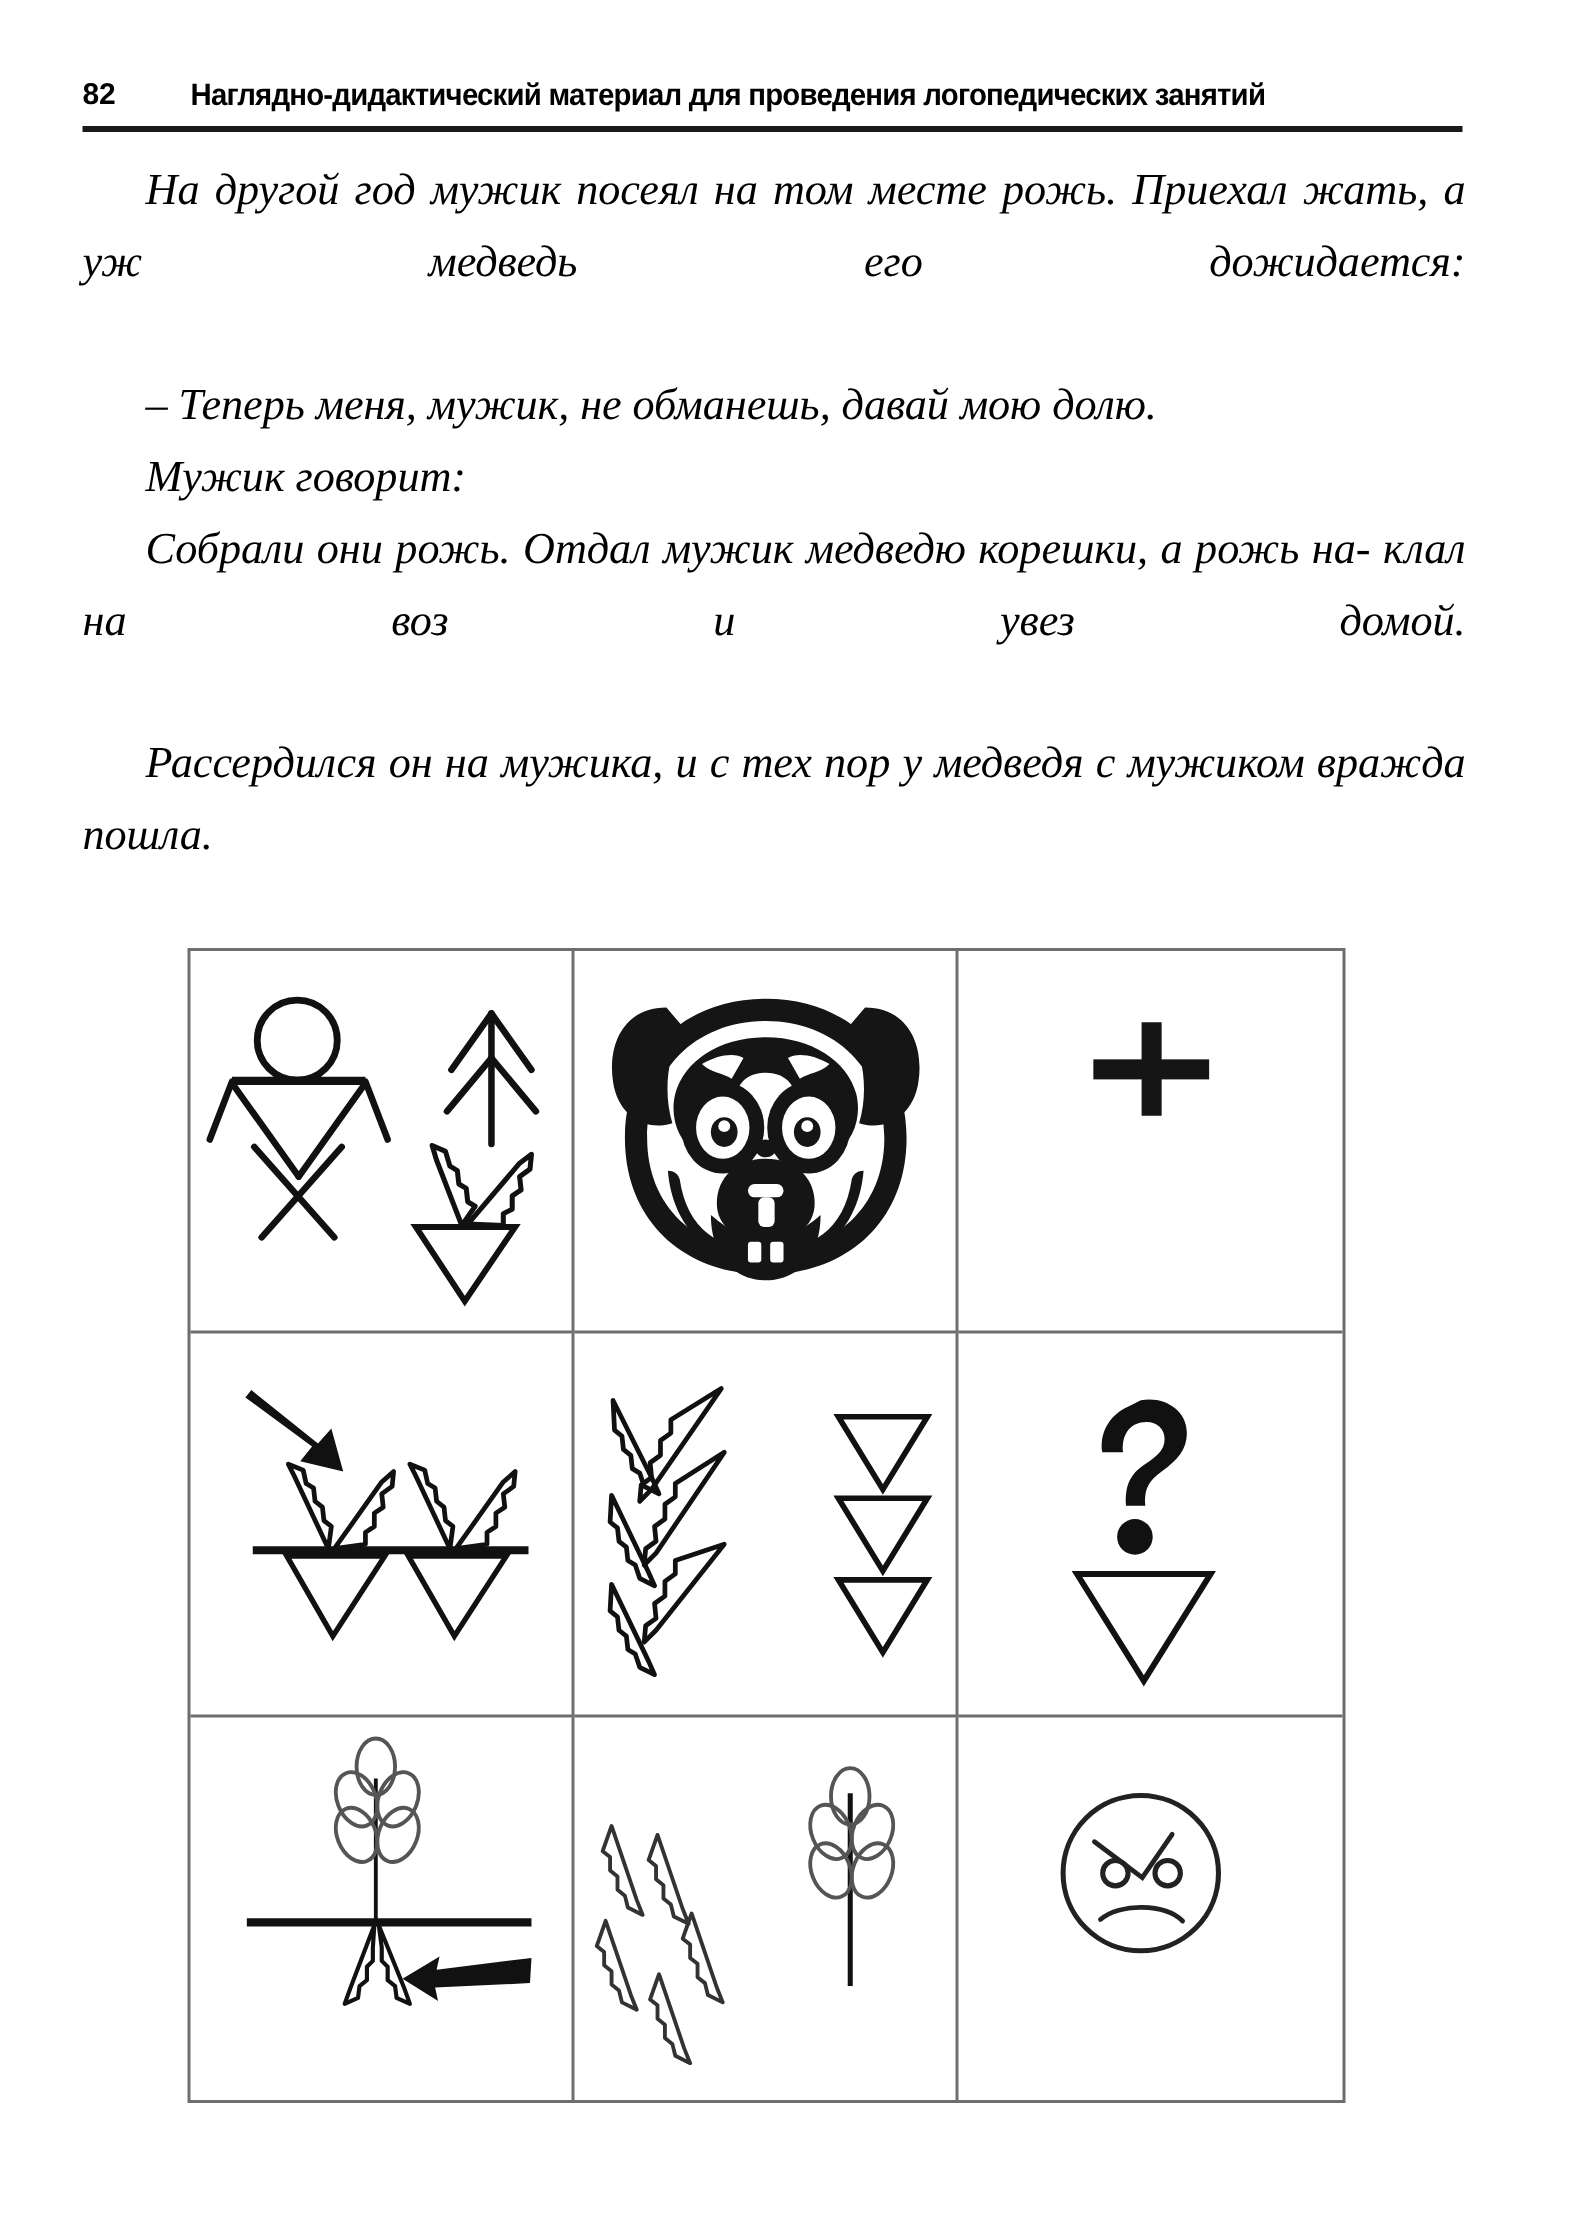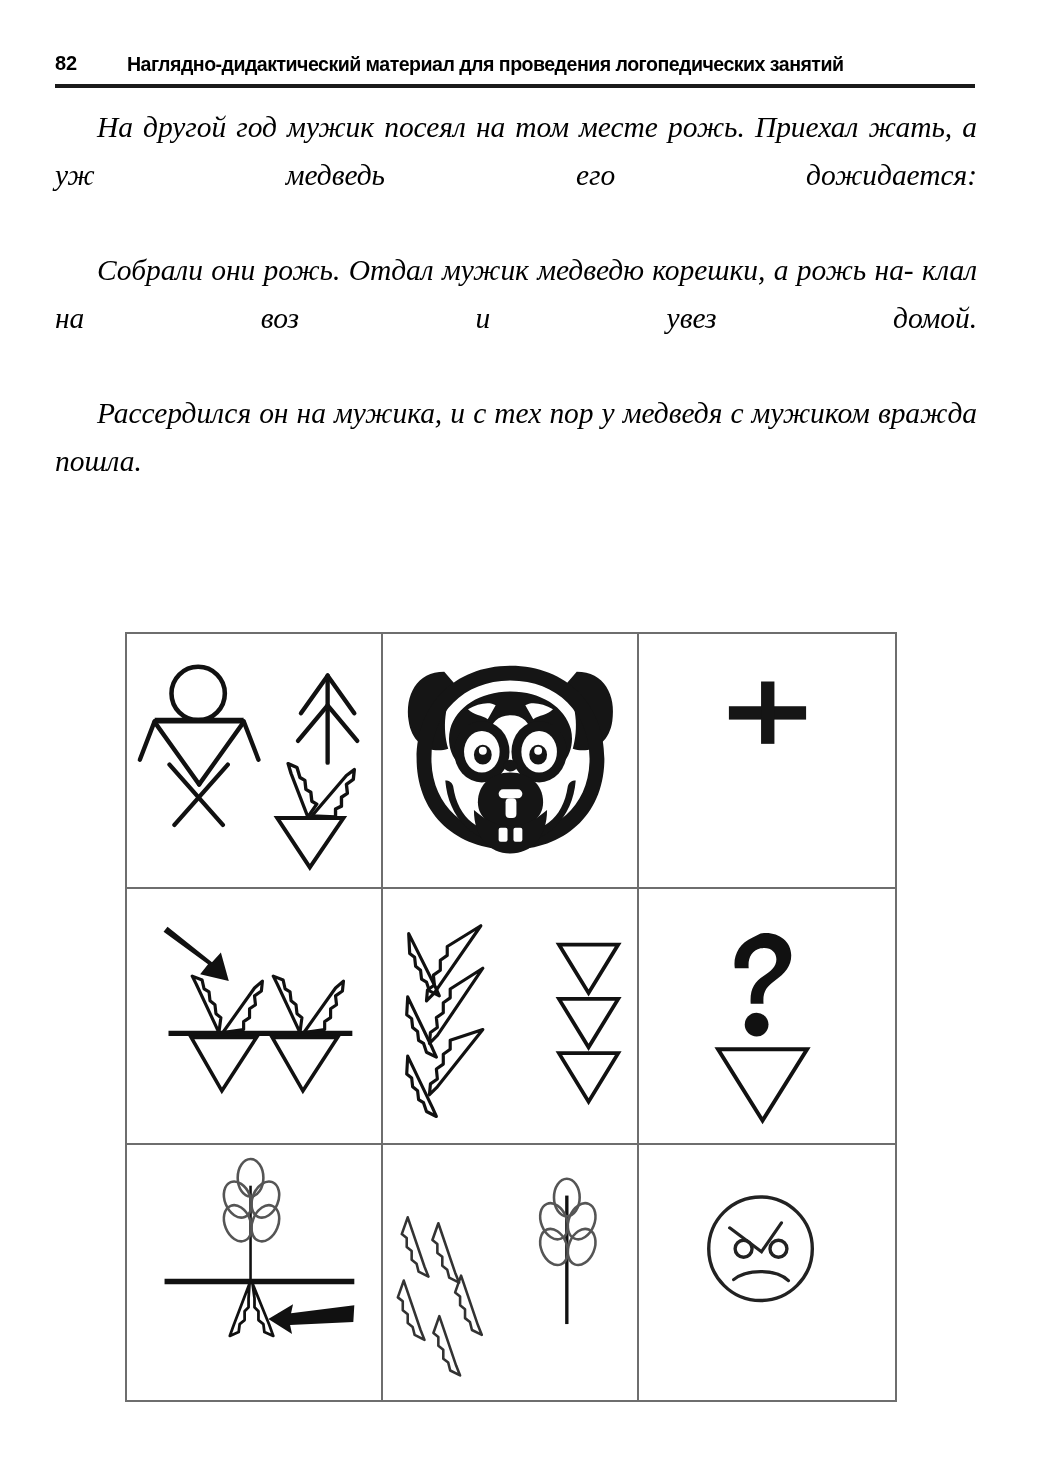--- a/index.html
+++ b/index.html
@@ -108,20 +108,22 @@
 <body>
 
 <div id="page-header">
   <span class="folio">82</span>
   <span class="runtitle">Наглядно-дидактический материал для проведения логопедических занятий</span>
 </div>
 <div id="header-rule"></div>
 
 <div id="story">
   <p>На другой год мужик посеял на том месте рожь. Приехал жать, а уж медведь его дожидается:</p>
+  <p class="nojustify">– Теперь меня, мужик, не обманешь, давай мою долю.</p>
+  <p class="nojustify">Мужик говорит:</p>
   <p>Собрали они рожь. Отдал мужик медведю корешки, а рожь на- клал на воз и увез домой.</p>
   <p>Рассердился он на мужика, и с тех пор у медведя с мужиком вражда пошла.</p>
 </div>
 
 <div id="pictogram-table">
 
   <div class="cell c1 r1">
 
     <svg viewBox="0 0 257 256">
       <g fill="none" stroke="#111111" stroke-width="4.4" stroke-linecap="round">

